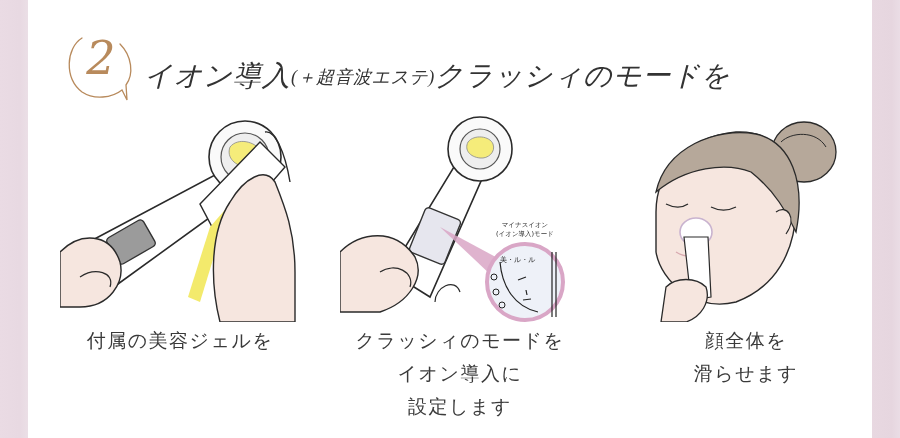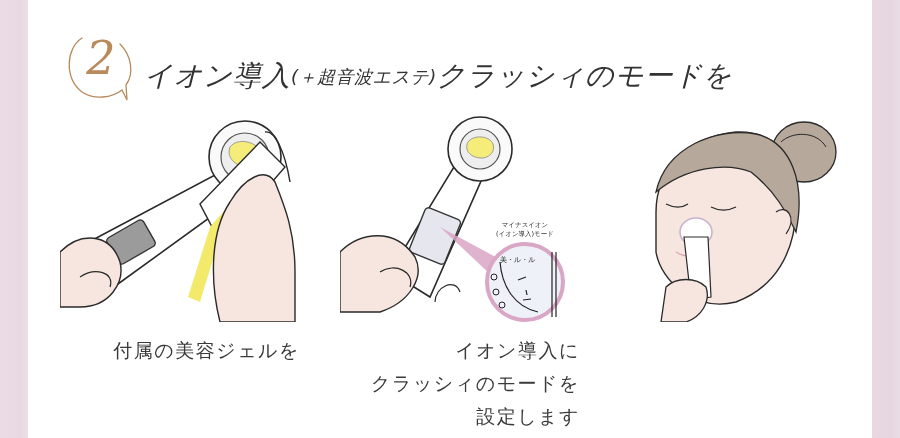--- a/index.html
+++ b/index.html
@@ -13,25 +13,25 @@
 
   .heading { position: absolute; left: 60px; top: 30px; height: 80px; width: 780px; }
   .step-badge { position: absolute; left: 0; top: 0; width: 80px; height: 80px; }
   .step-badge svg { position: absolute; left: 0; top: 0; }
   .step-num { position: absolute; left: 20px; top: -2px; width: 42px; text-align: center;
     font-family: "DejaVu Serif", "Liberation Serif", serif; font-style: italic;
     font-size: 46px; color: #b88a5c; line-height: 60px; }
 
   .title { position: absolute; left: 84px; top: 28px; white-space: nowrap;
     font-size: 28px; font-style: italic; letter-spacing: 1px; color: #333; line-height: 36px; }
-  .title .sub { font-size: 18px; letter-spacing: 0.5px; vertical-align: 2px; }
+  .title .sub { font-size: 18px; letter-spacing: 0.5px; vertical-align: 2px; font-family: Liberation Serif, serif; }
 
   .step { position: absolute; top: 112px; width: 240px; }
   .step .illus { width: 240px; height: 210px; position: relative; }
-  .step .caption { margin-top: 12px; text-align: right; font-size: 19px; line-height: 33px;
+  .step .caption { margin-top: 2px; text-align: center; font-size: 19px; line-height: 33px;
     color: #3a3a3a; letter-spacing: 1.5px; }
   .step1 { left: 60px; }
   .step2 { left: 340px; }
   .step3 { left: 626px; }
 </style>
 </head>
 <body>
 
 <div class="side-left"></div>
 <div class="side-right"></div>
@@ -100,22 +100,22 @@
       <text x="160" y="150" font-size="7" fill="#222">美・ル・ル</text>
       <text x="185" y="115" font-size="6.5" fill="#222" text-anchor="middle">マイナスイオン</text>
       <text x="185" y="124" font-size="6.5" fill="#222" text-anchor="middle">(イオン導入)モード</text>
 
       <path d="M 0 140 C 20 120, 55 115, 75 145 C 85 165, 70 190, 40 200 L 0 200 Z" fill="#f6e6df" stroke="#2a2a2a" stroke-width="1.4"></path>
       <path d="M 40 160 C 55 150, 75 160, 70 175" fill="none" stroke="#2a2a2a" stroke-width="1.2"></path>
       <path d="M 95 190 C 95 175, 115 165, 120 180" fill="none" stroke="#2a2a2a" stroke-width="1.2"></path>
     </svg>
   </div>
   <div class="caption">
+    <div>クラッシィのモードを</div>
     <div>イオン導入に</div>
-    <div>クラッシィのモードを</div>
     <div>設定します</div>
   </div>
 </div>
 
 <div class="step step3">
   <div class="illus">
     <svg width="240" height="210" viewBox="0 0 240 210">
 
       <ellipse cx="178" cy="40" rx="32" ry="30" fill="#b6a89a" stroke="#2a2a2a" stroke-width="1.3"></ellipse>
       <path d="M 155 30 C 165 20, 190 18, 200 35" fill="none" stroke="#2a2a2a" stroke-width="1"></path>
@@ -131,14 +131,16 @@
 
       <path d="M 50 140 C 58 145, 66 145, 72 140" fill="none" stroke="#d8a9b0" stroke-width="1.4"></path>
 
       <ellipse cx="70" cy="120" rx="16" ry="14" fill="#ffffff" stroke="#c9b3cf" stroke-width="1.6"></ellipse>
       <path d="M 58 125 L 82 125 L 85 185 L 65 188 Z" fill="#ffffff" stroke="#2a2a2a" stroke-width="1.2"></path>
 
       <path d="M 40 175 C 50 165, 70 165, 80 175 C 85 190, 75 205, 60 210 L 35 210 Z" fill="#f6e6df" stroke="#2a2a2a" stroke-width="1.3"></path>
     </svg>
   </div>
   <div class="caption">
+    <div>顔全体を</div>
+    <div>滑らせます</div>
   </div>
 </div>
 
 </body></html>

